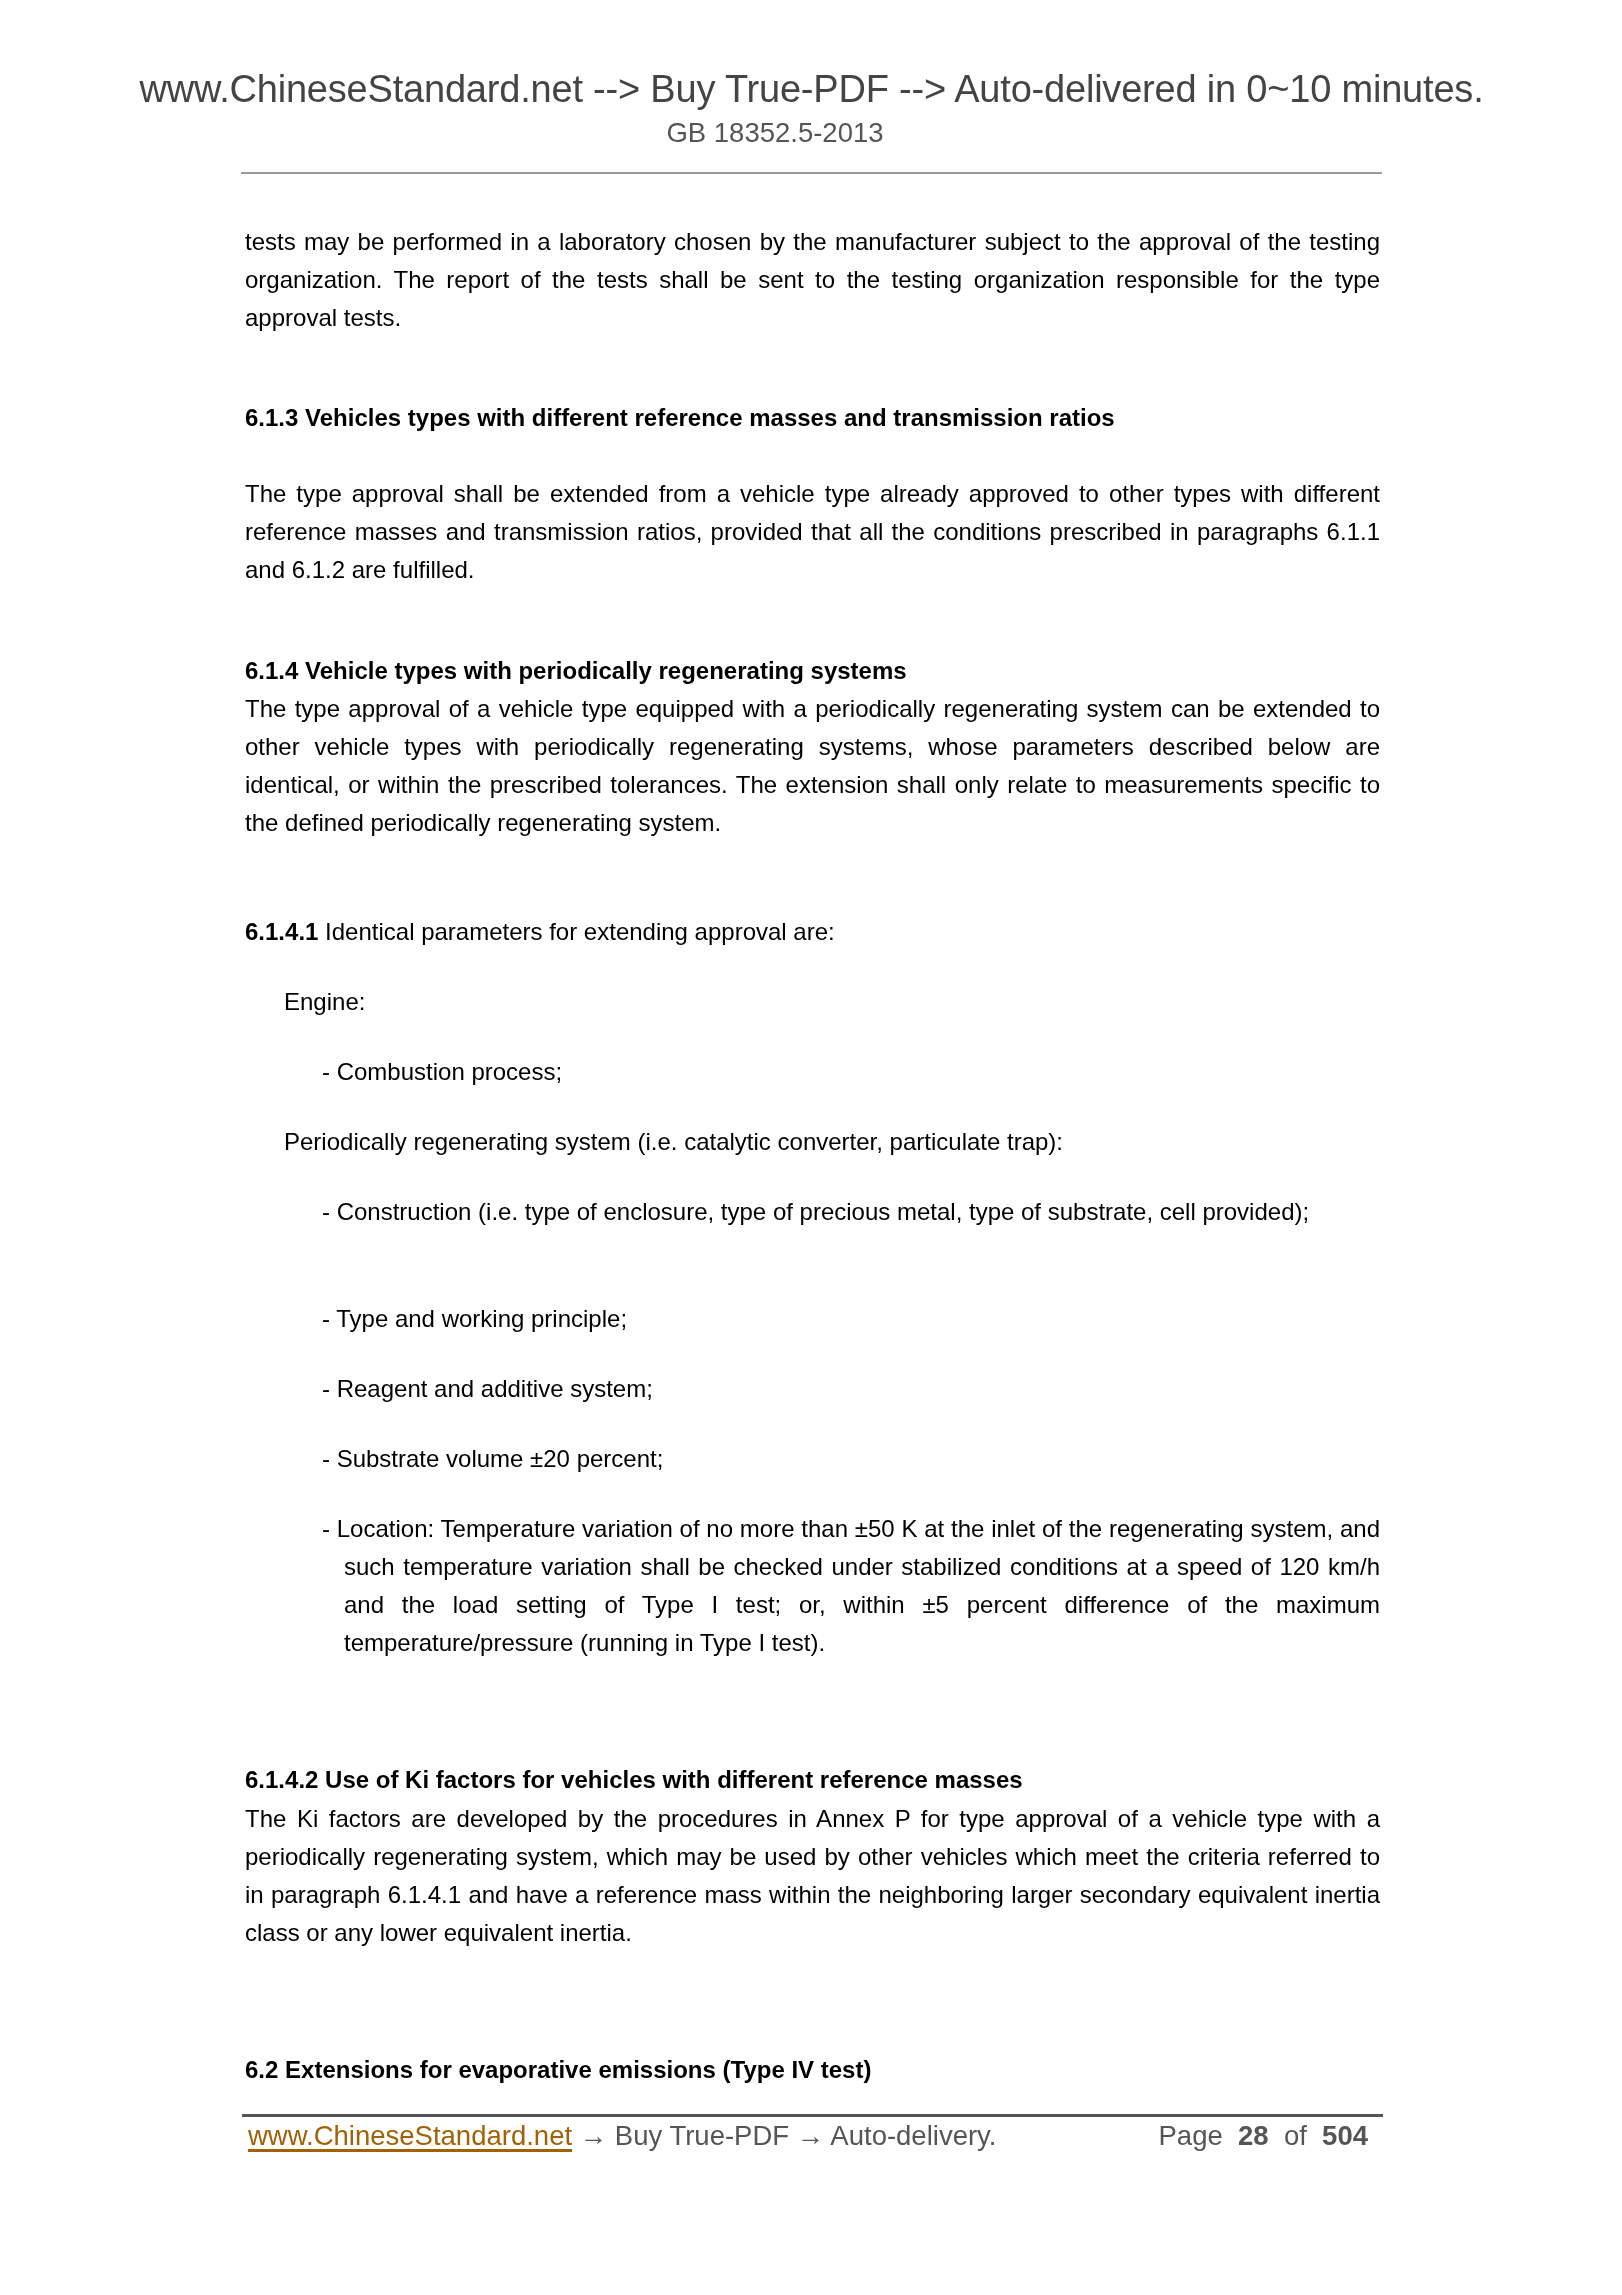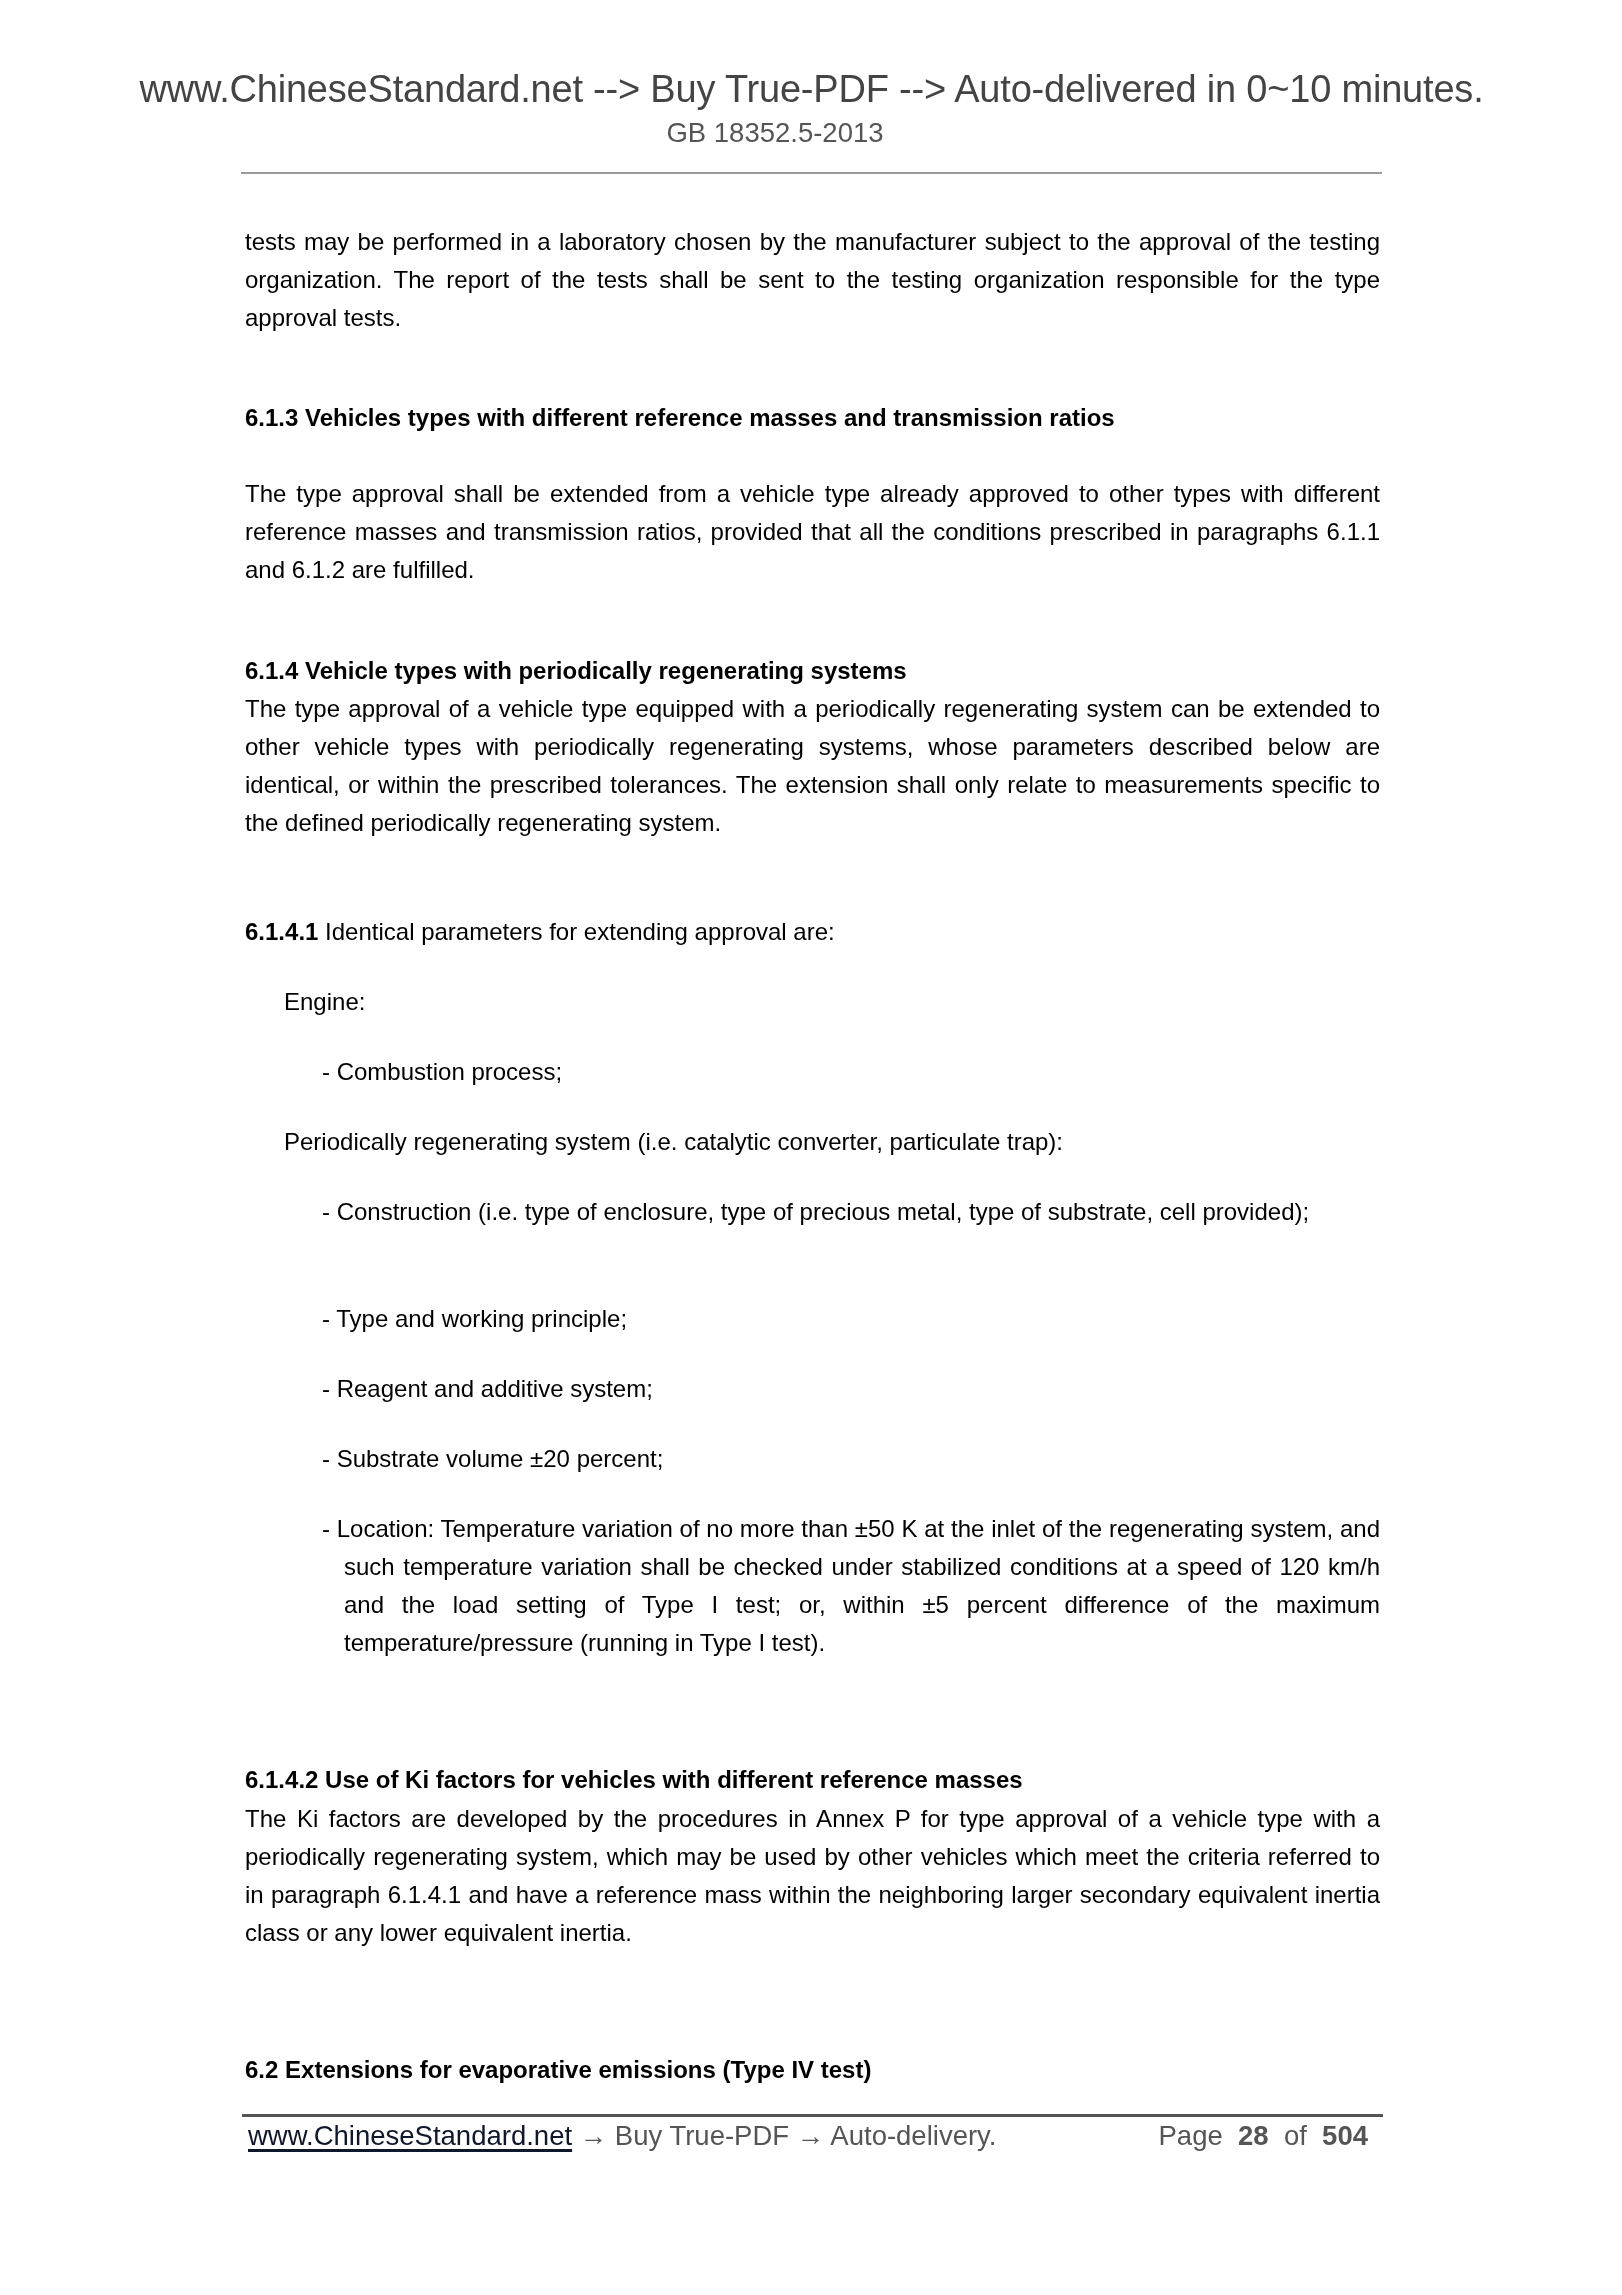--- a/index.html
+++ b/index.html
@@ -13,21 +13,21 @@
   .blk { position: absolute; left: 245px; width: 1135px; font-size: 24px; line-height: 38px;
          text-align: justify; }
   .blk.h { font-weight: bold; margin-top: 31px; }
   .b { font-weight: bold; }
   .ind1 { left: 284px; width: 1096px; }
   .bullet { left: 322px; width: 1058px; padding-left: 22px; text-indent: -22px; box-sizing: border-box; }
   .last-left { text-align-last: left; }
   .rule-bot { position: absolute; left: 242px; width: 1141px; top: 2114px; height: 2.5px; background: #555555; }
   .footer { position: absolute; top: 2118px; left: 248px; width: 1135px; height: 37px;
             font-size: 27.5px; line-height: 35px; color: #555555; }
-  .footer .link { color: #0f172a; text-decoration: underline; text-decoration-thickness: 2.5px; text-underline-offset: 4.2px; }
+  .footer .link { color: #a16207; text-decoration: underline; text-decoration-thickness: 2.5px; text-underline-offset: 4.2px; }
   .footer .right { position: absolute; right: 15px; top: 0; }
   .footer .right .num { font-weight: bold; }
 </style>
 </head>
 <body>
 
 <div class="hdr1">www.ChineseStandard.net --&gt; Buy True-PDF --&gt; Auto-delivered in 0~10 minutes.</div>
 <div class="hdr2">GB 18352.5-2013</div>
 <div class="rule-top"></div>
 

